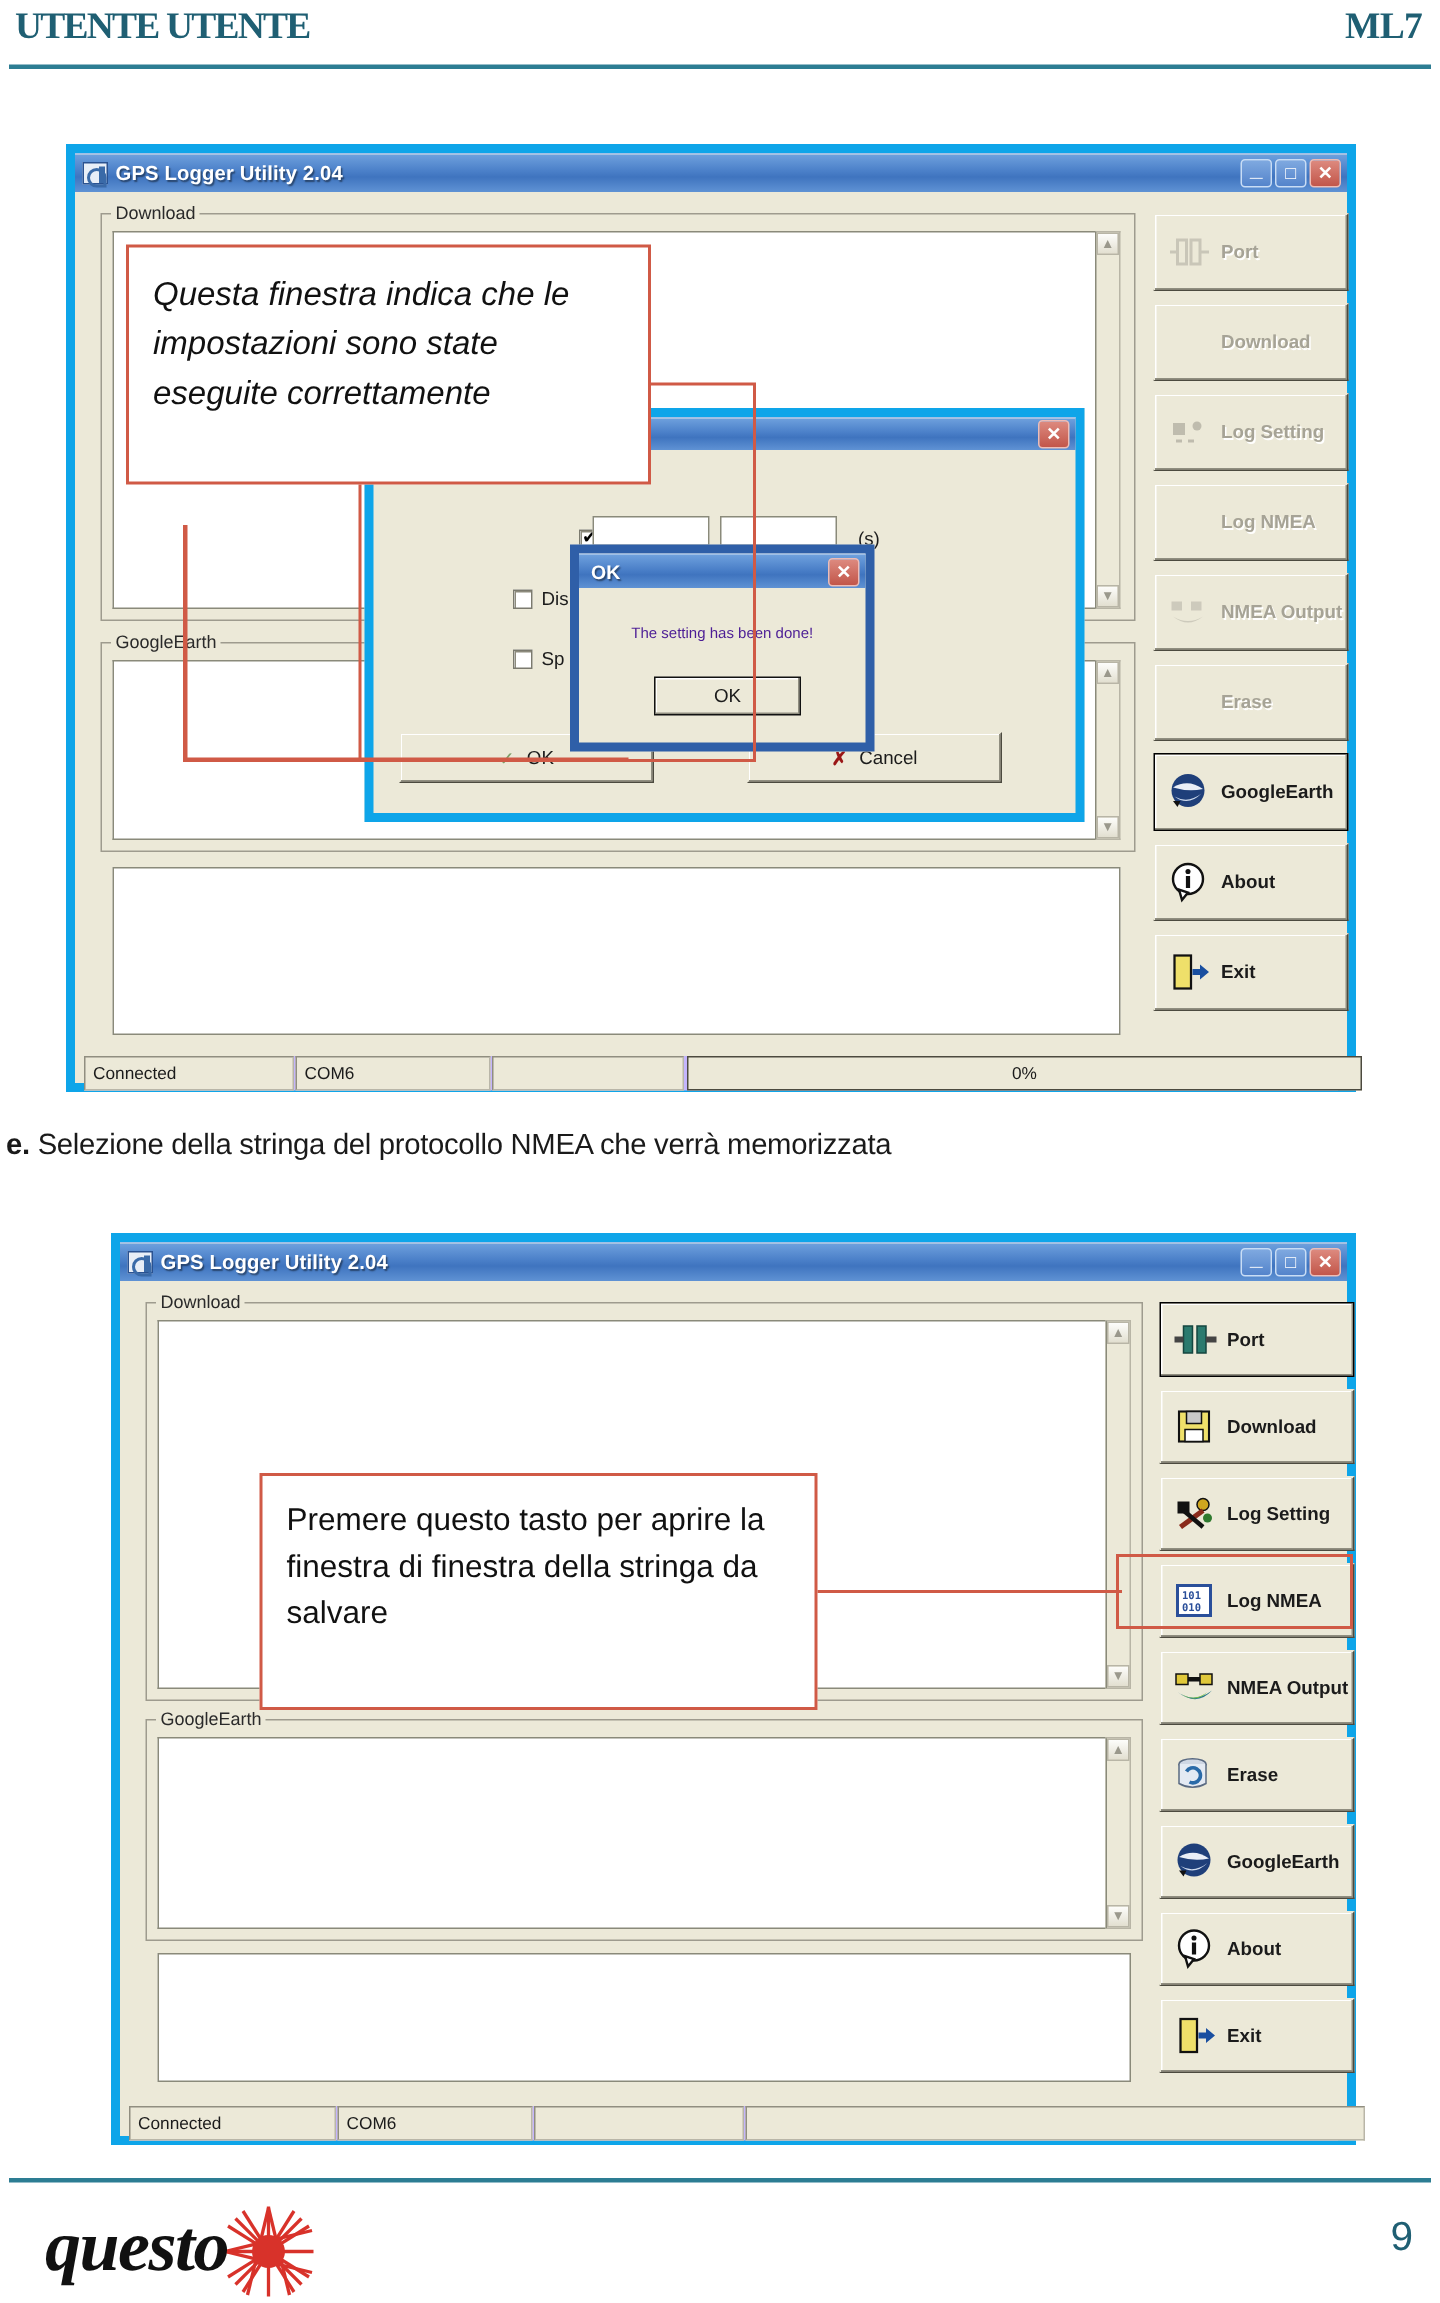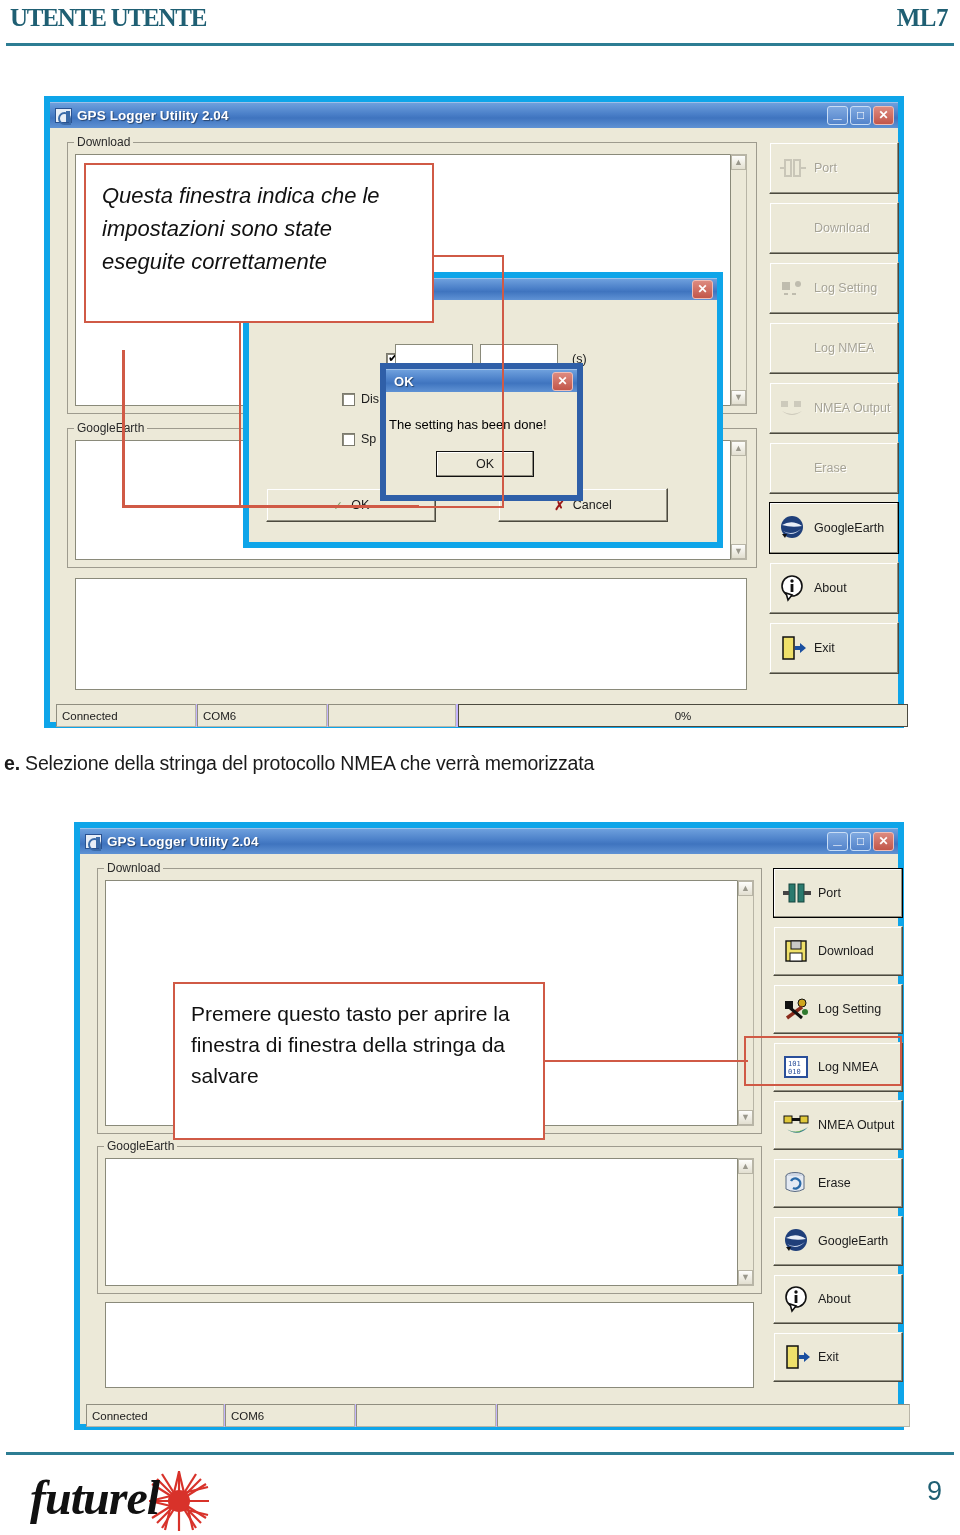--- a/index.html
+++ b/index.html
@@ -123,21 +123,21 @@
   }
   .sb-arrow{
     position:absolute; left:0; width:15px; height:15px;
     background:linear-gradient(180deg,#fdfdfb,#e2dfd0);
     border:1px solid #b8b5a6; color:#9a988c; font-size:9px; text-align:center; line-height:13px;
   }
   .sb-arrow.up{ top:0; }
   .sb-arrow.dn{ bottom:0; }
 
   
-  .btncol{ position:absolute; }
+  .btncol{ position:absolute;font-weight:bold; }
   .wbtn{
     position:absolute; left:0; width:100%;
     background:#ECE9D8;
     border:1px solid #ECE9D8;
     border-right-color:#4c4a3f; border-bottom-color:#4c4a3f;
     box-shadow: inset -1px -1px 0 #908e80, inset 1px 1px 0 #ffffff;
     display:flex; align-items:center;
     font-size:12.5px; color:#1b1b1b;
   }
   .wbtn.focus{ border:1px solid #000; box-shadow:inset -1px -1px 0 #908e80, inset 1px 1px 0 #fff; }
@@ -378,21 +378,21 @@
 <div class="win dlg" style="left:380px; top:363px; width:203px; height:138px; border-color:#2f5fa8;">
   <div class="titlebar" style="height:23px;">
     <div class="tb-title" style="margin-left:8px; font-size:13px;">OK</div>
     <div class="tb-btns">
       <div class="tb-btn close">
           <span class="gl">✕</span>
         </div>
     </div>
   </div>
   <div class="dlg-body" style="top:23px; background:#ECE9D8;">
-    <div style="position:absolute; left:0; right:0; top:25px; font-size:13px; color:#000000;">The setting has been done!</div>
+    <div style="position:absolute; left:0; right:0; top:25px; text-align:center; font-size:10px; color:#4c1d95;">The setting has been done!</div>
     <div class="flatbtn" style="left:47px; top:59px; width:98px; height:26px; border:1px solid #111; box-shadow:inset -1px -1px 0 #908e80, inset 1px 1px 0 #fff;">
       <span>OK</span>
     </div>
   </div>
 </div>
 
 <div class="redbox" style="left:239px; top:255px; width:265px; height:253px;"></div>
 <div class="redline" style="left:124px; top:505px; width:295px; height:3px;"></div>
 <div class="redbox" style="left:122px; top:350px; width:3px; height:158px; border:none; background:#d05a46;"></div>
 
@@ -580,16 +580,16 @@
           <line x1="2" y1="31" x2="60" y2="17"></line>
           <line x1="2" y1="31" x2="60" y2="45"></line>
           <line x1="14" y1="4" x2="48" y2="58"></line>
           <line x1="48" y1="4" x2="14" y2="58"></line>
           <line x1="4" y1="14" x2="58" y2="48"></line>
           <line x1="4" y1="48" x2="58" y2="14"></line>
         </g>
         <circle cx="31" cy="31" r="11" fill="#d8322a"></circle>
       </svg>
     </div>
-    <div class="logo-text">futurel</div>
+    <div class="logo-text">questo</div>
   </div>
   <div class="page-num">9</div>
 </div>
 
 </body></html>

